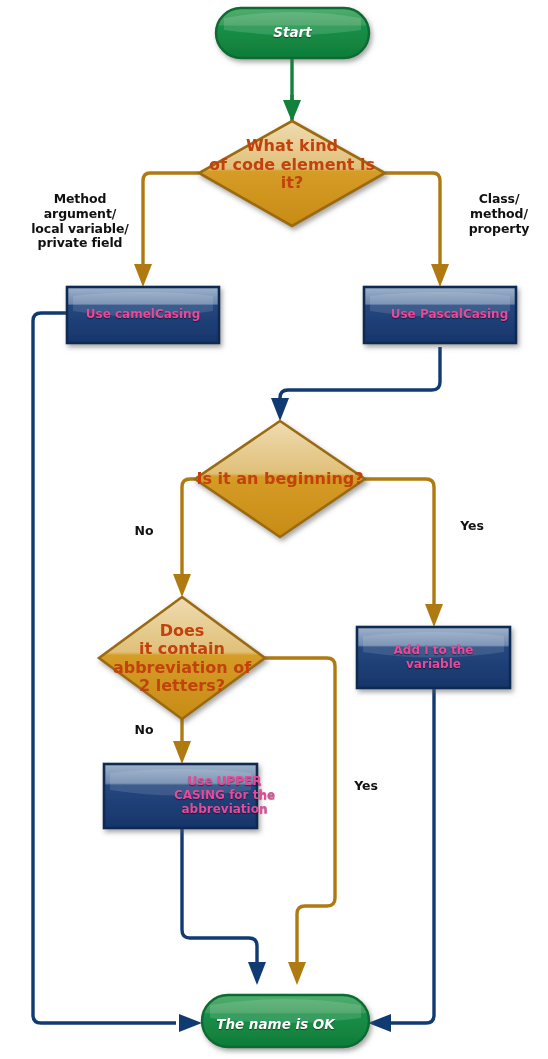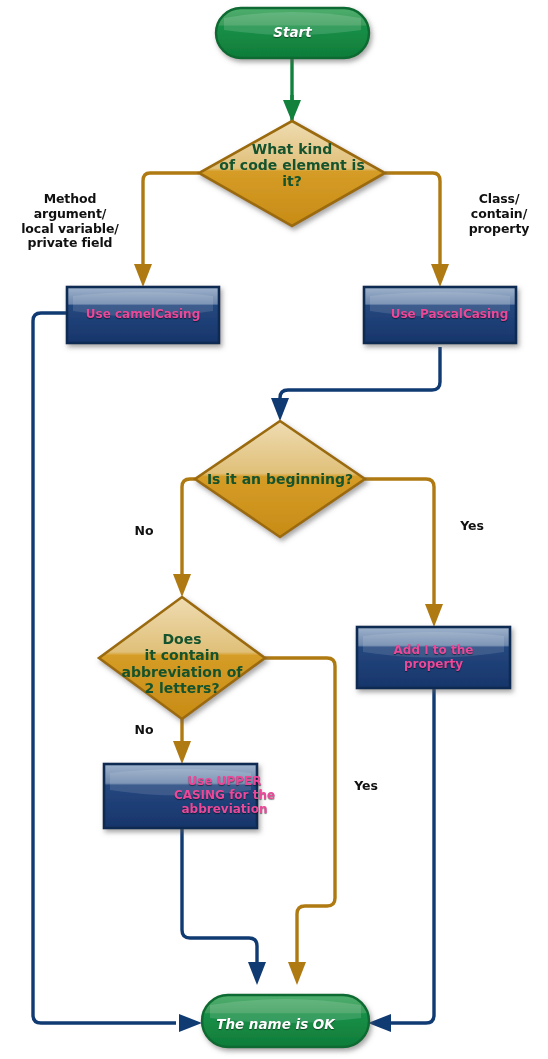--- a/index.html
+++ b/index.html
@@ -51,23 +51,23 @@
     text-shadow: 0 1px 1px rgba(0,0,0,0.45);
     font-style: italic;
   }
   .lbl-process span {
     font-size: 12px;
     font-weight: bold;
     color: #ec4899;
     text-shadow: 0 1px 1px rgba(0,0,0,0.5);
   }
   .lbl-decision span {
-    font-size: 14px;
-    font-weight: bold;
-    color: #14532d;
+    font-size: 16px;
+    font-weight: bold;
+    color: #c2410c;
   }
 </style>
 </head>
 <body>
 
 <svg id="chart" viewBox="0 0 548 1059" width="548" height="1059">
   <defs>
     <linearGradient id="gradTerminal" x1="0" y1="0" x2="0" y2="1">
       <stop offset="0%" stop-color="#4fae6d"></stop>
       <stop offset="34%" stop-color="#3a9d5b"></stop>
@@ -201,40 +201,40 @@
 
 <div class="node-label lbl-decision" style="left:92px; top:620px; width:180px; height:76px;align-items:flex-end;">
   <span>Does
 it contain
 abbreviation of
 2 letters?</span>
 </div>
 
 <div class="node-label lbl-process" style="left:357px; top:627px; width:153px; height:61px;">
   <span>Add I to the
-property</span>
+variable</span>
 </div>
 
 <div class="node-label lbl-process" style="left:104px; top:764px; width:153px; height:64px;margin-left:44px;">
   <span>Use UPPER
 CASING for the
 abbreviation</span>
 </div>
 
 <div class="node-label lbl-terminal" style="left:192px; top:995px; width:167px; height:60px;">
   <span>The name is OK</span>
 </div>
 
-<div class="edge-label" style="left:2px; top:192px; width:136px;">Method
+<div class="edge-label" style="left:12px; top:192px; width:136px;">Method
 argument/
 local variable/
 private field</div>
 
 <div class="edge-label" style="left:452px; top:192px; width:94px;">Class/
-contain/
+method/
 property</div>
 
 <div class="edge-label" style="left:124px; top:524px; width:40px;">No</div>
 
 <div class="edge-label" style="left:450px; top:519px; width:44px;">Yes</div>
 
 <div class="edge-label" style="left:124px; top:723px; width:40px;">No</div>
 
 <div class="edge-label" style="left:344px; top:779px; width:44px;">Yes</div>
 

